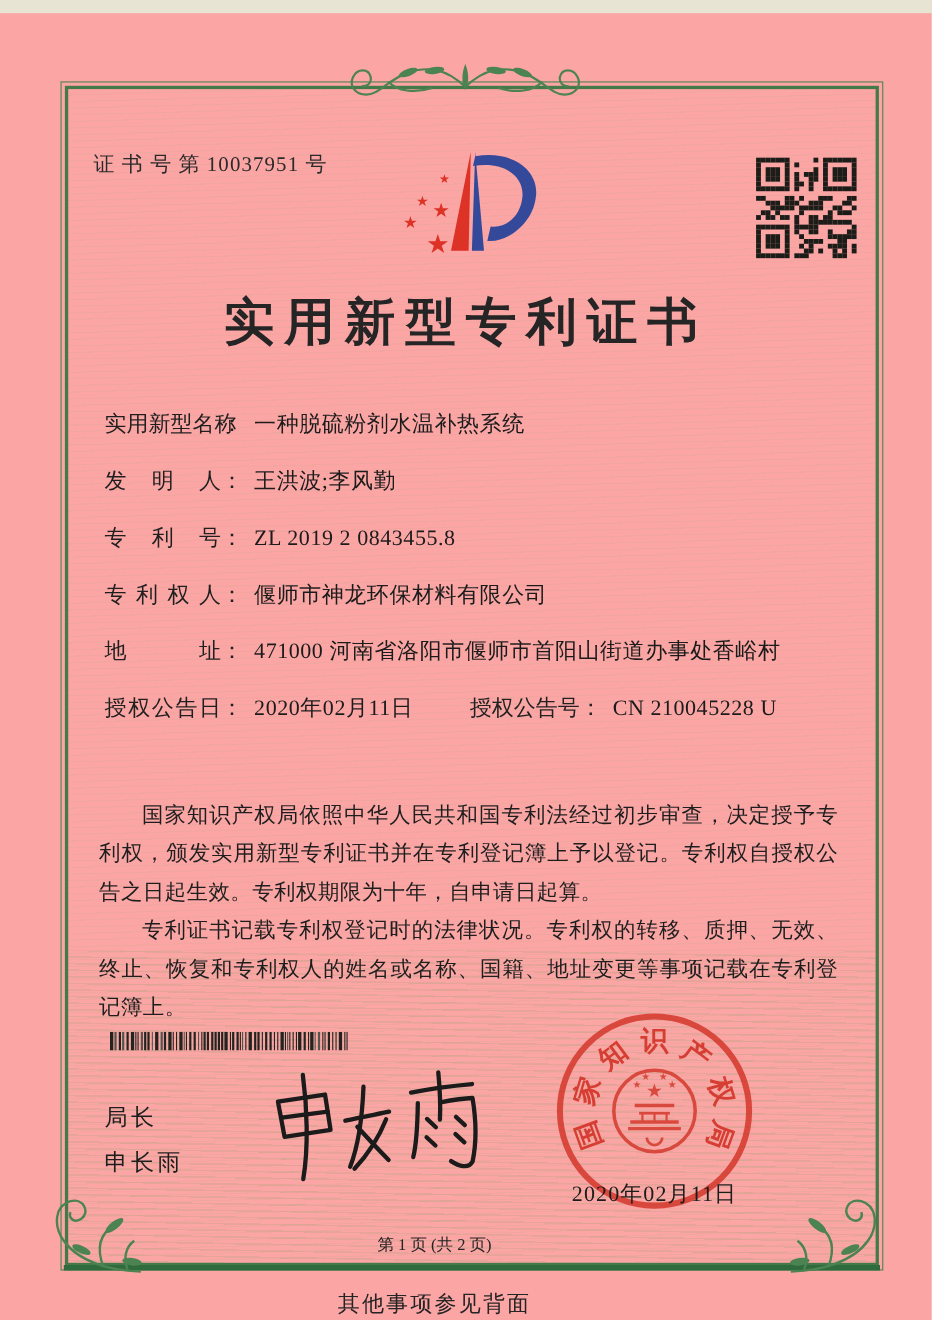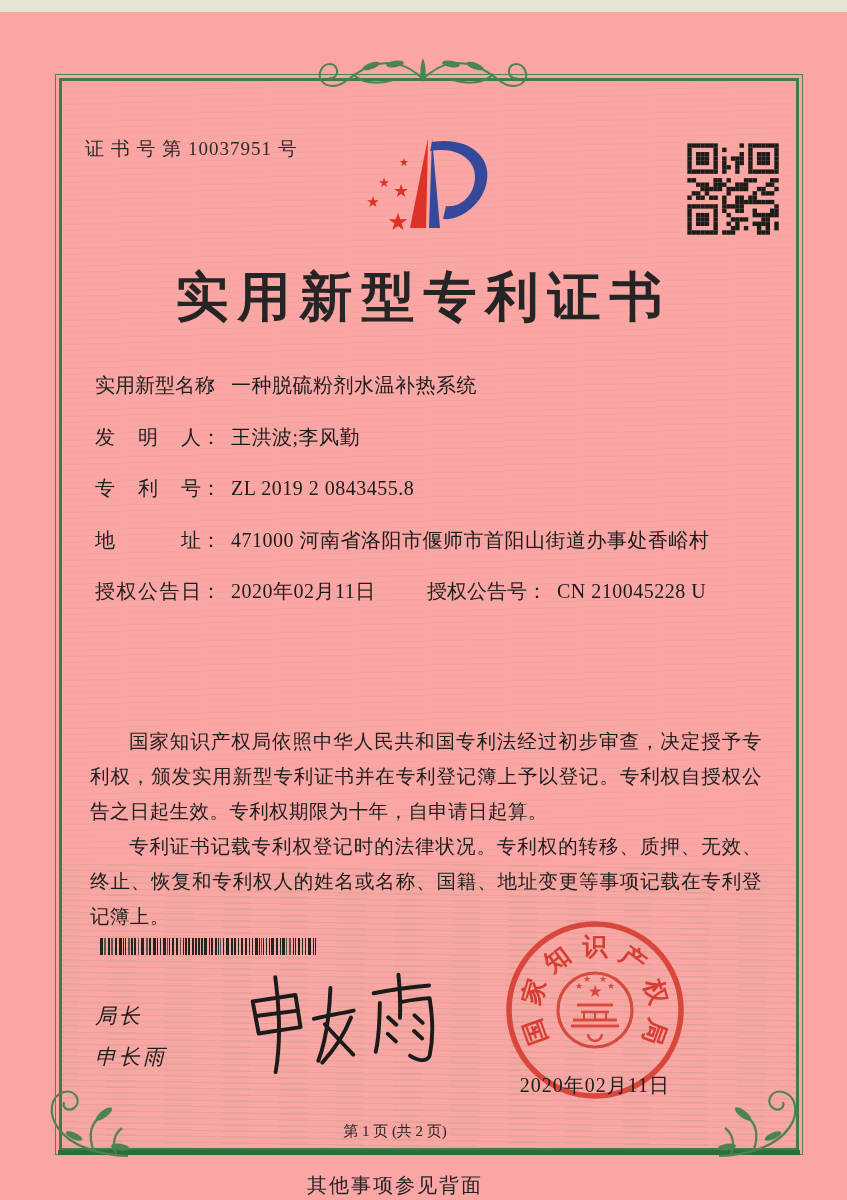--- a/index.html
+++ b/index.html
@@ -15,32 +15,32 @@
   .frame-bottom-thick{position:absolute; left:58px; right:47px; top:1138px; height:5px; background:#2f6b3c;}
   
   .waves{position:absolute; left:60px; top:68px; right:49px; bottom:62px;
     background:repeating-linear-gradient(178.5deg, rgba(140,170,110,.10) 0px, rgba(140,170,110,.10) 1px, transparent 1px, transparent 6px);}
   .waves-strong{position:absolute; left:62px; top:852px; right:51px; height:286px;
     background:repeating-linear-gradient(181deg, rgba(120,160,95,.16) 0px, rgba(120,160,95,.16) 1.5px, transparent 1.5px, transparent 6px);}
   .cert-no{position:absolute; left:85px; top:124px; font-size:19px; letter-spacing:1px; color:#2a2a2a;}
   .logo{position:absolute; left:340px; top:106px; width:160px; height:130px;}
   .qr{position:absolute; left:683px; top:127px; width:100px; height:100px;}
   .title{position:absolute; left:0; width:847px; top:250px; text-align:center;
-    font-size:53px; font-weight:700; letter-spacing:9px; color:#252525;}
+    font-size:46px; font-weight:700; letter-spacing:9px; color:#252525;}
   .fields{position:absolute; left:95px; top:360px; width:680px;}
   .frow{position:relative; height:51.5px; font-size:20px; white-space:nowrap;}
   .f-label{display:inline-block; width:106px; text-align:justify; text-align-last:justify; color:#1f1f1f;}
   .f-colon{display:inline-block; color:#1f1f1f;}
   .f-value{margin-left:10px; color:#1b1b1b; letter-spacing:.5px;font-family:Liberation Serif, serif;}
   .grant-pair{position:absolute; left:332px; top:0;}
   .paras{position:absolute; left:90px; top:712px; width:672px; font-size:19.5px;
     line-height:1.8; color:#1e1e1e; letter-spacing:.4px; text-align:justify;}
   .paras p{margin:0; text-indent:2em;}
   .barcode{position:absolute; left:100px; top:926px; width:218px; height:17px;}
-  .sig-block{position:absolute; left:95px; top:990px; font-size:21px; letter-spacing:3px; color:#1d1d1d;font-style:italic;}
+  .sig-block{position:absolute; left:95px; top:990px; font-size:21px; letter-spacing:3px; color:#1d1d1d;}
   .sig-block .line2{margin-top:13px;}
   .signature{position:absolute; left:228px; top:952px; width:215px; height:115px;}
   .seal{position:absolute; left:500px; top:903px; width:190px; height:190px; opacity:.95; z-index:3;}
   .seal-date{position:absolute; left:505px; top:1060px; width:180px; text-align:center;
     font-size:20px; color:#1c1c1a; z-index:4; letter-spacing:1px;}
   .page-indicator{position:absolute; left:0; width:790px; top:1110px; text-align:center; font-size:15px; color:#242424;}
   .back-note{position:absolute; left:0; width:790px; top:1160px; text-align:center; font-size:20px; letter-spacing:2px; color:#242424;font-family:Liberation Mono, monospace;}
   .ornament-top{position:absolute; left:293px; top:40px; width:260px; height:52px;}
   .flourish{position:absolute; width:100px; height:100px;}
   .flourish.left{left:32px; top:1048px;}
@@ -344,20 +344,23 @@
     <div class="frow">
       <span class="f-label">实用新型名称</span><span class="f-colon">：</span><span class="f-value">一种脱硫粉剂水温补热系统</span>
     </div>
     <div class="frow">
       <span class="f-label">发明人</span><span class="f-colon">：</span><span class="f-value">王洪波;李风勤</span>
     </div>
     <div class="frow">
       <span class="f-label">专利号</span><span class="f-colon">：</span><span class="f-value">ZL 2019 2 0843455.8</span>
     </div>
     <div class="frow">
+      <span class="f-label">专利权人</span><span class="f-colon">：</span><span class="f-value">偃师市神龙环保材料有限公司</span>
+    </div>
+    <div class="frow">
       <span class="f-label">地址</span><span class="f-colon">：</span><span class="f-value">471000 河南省洛阳市偃师市首阳山街道办事处香峪村</span>
     </div>
     <div class="frow">
       <span class="f-label">授权公告日</span><span class="f-colon">：</span><span class="f-value">2020年02月11日</span>
       <span class="grant-pair">
         <span>授权公告号</span><span class="f-colon">：</span><span class="f-value">CN 210045228 U</span>
       </span>
     </div>
   </div>
 

